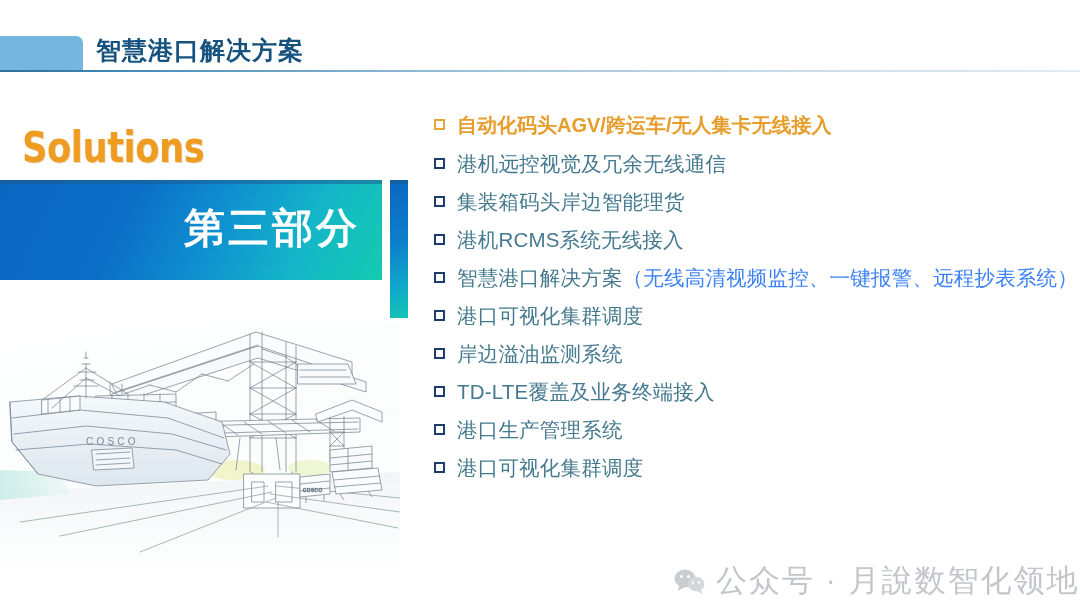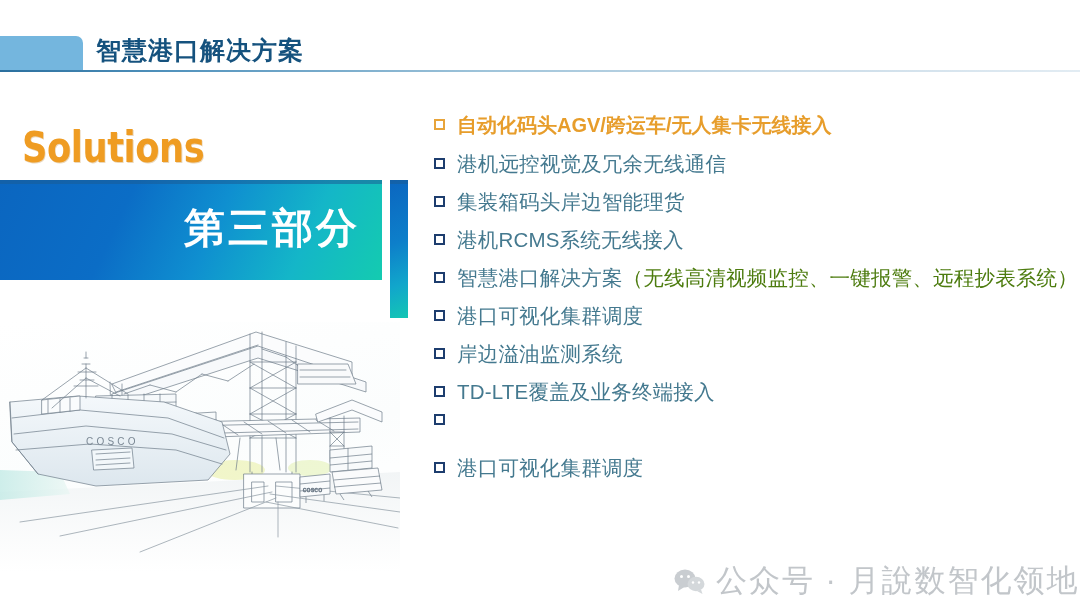--- a/index.html
+++ b/index.html
@@ -149,21 +149,21 @@
     letter-spacing: .2px;
   }
   .bullet-row.is-highlight .bullet-text {
     color: #e79d2b;
     font-weight: bold;
     font-size: 20px;
     letter-spacing: 0;
   }
   .bullet-text .serif-note {
     font-family: "DejaVu Serif", "Liberation Serif", serif;
-    color: #4d7c0f;
+    color: #3b82f6;
   }
 
   
   #watermark {
     position: absolute;
     left: 674px;
     top: 560px;
     display: flex;
     align-items: center;
     color: #c2c6ca;
@@ -350,20 +350,21 @@
     <span class="bullet-text">岸边溢油监测系统</span>
   </div>
 
   <div class="bullet-row">
     <span class="bullet-marker"></span>
     <span class="bullet-text">TD-LTE覆盖及业务终端接入</span>
   </div>
 
   <div class="bullet-row">
     <span class="bullet-marker"></span>
+    <span class="bullet-text">港口生产管理系统</span>
   </div>
 
   <div class="bullet-row">
     <span class="bullet-marker"></span>
     <span class="bullet-text">港口可视化集群调度</span>
   </div>
 
 
 </div>
 

